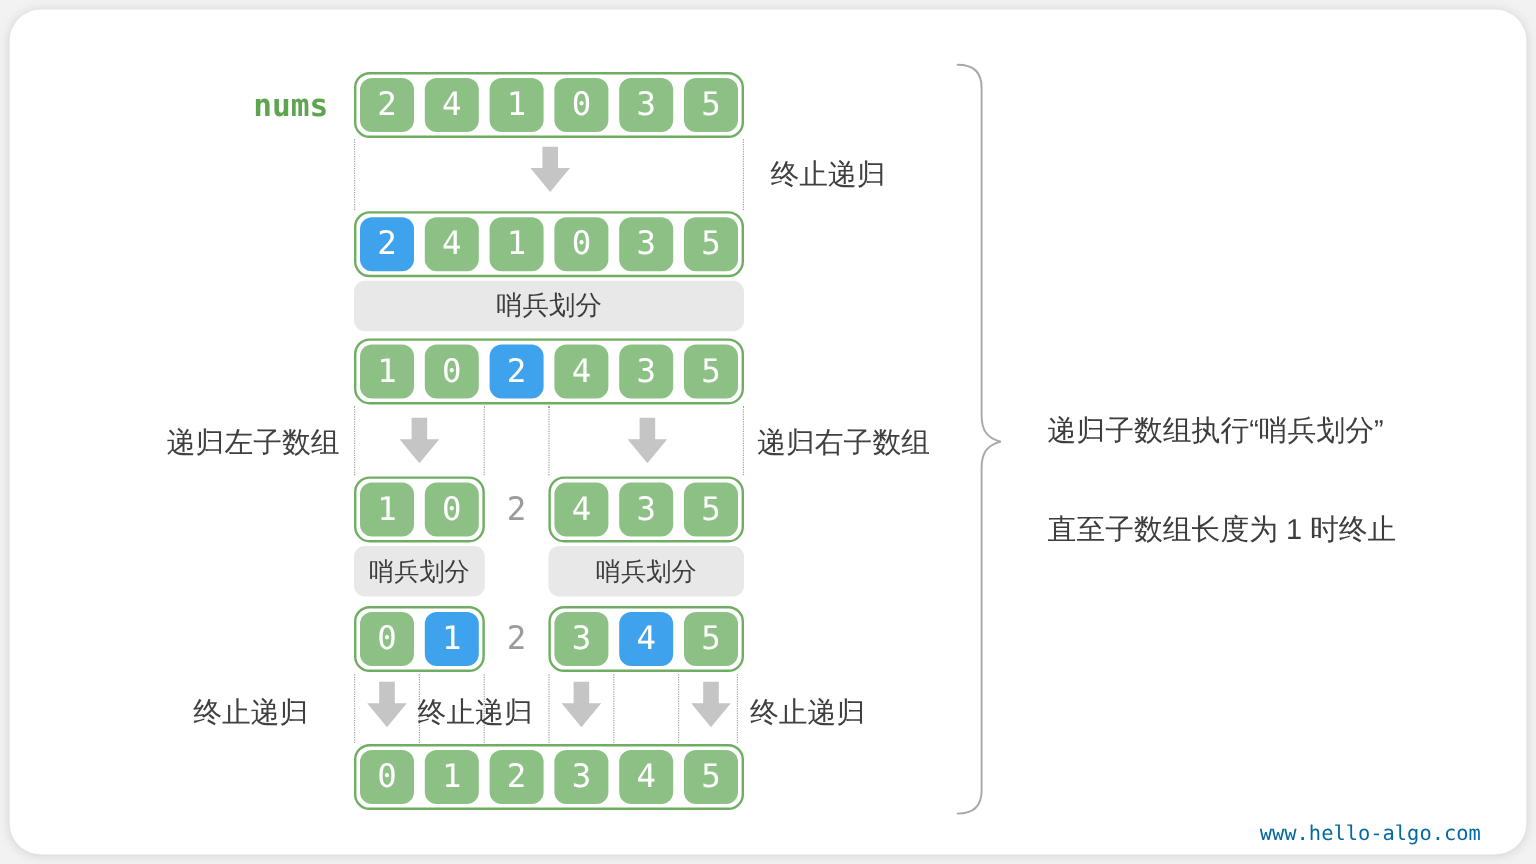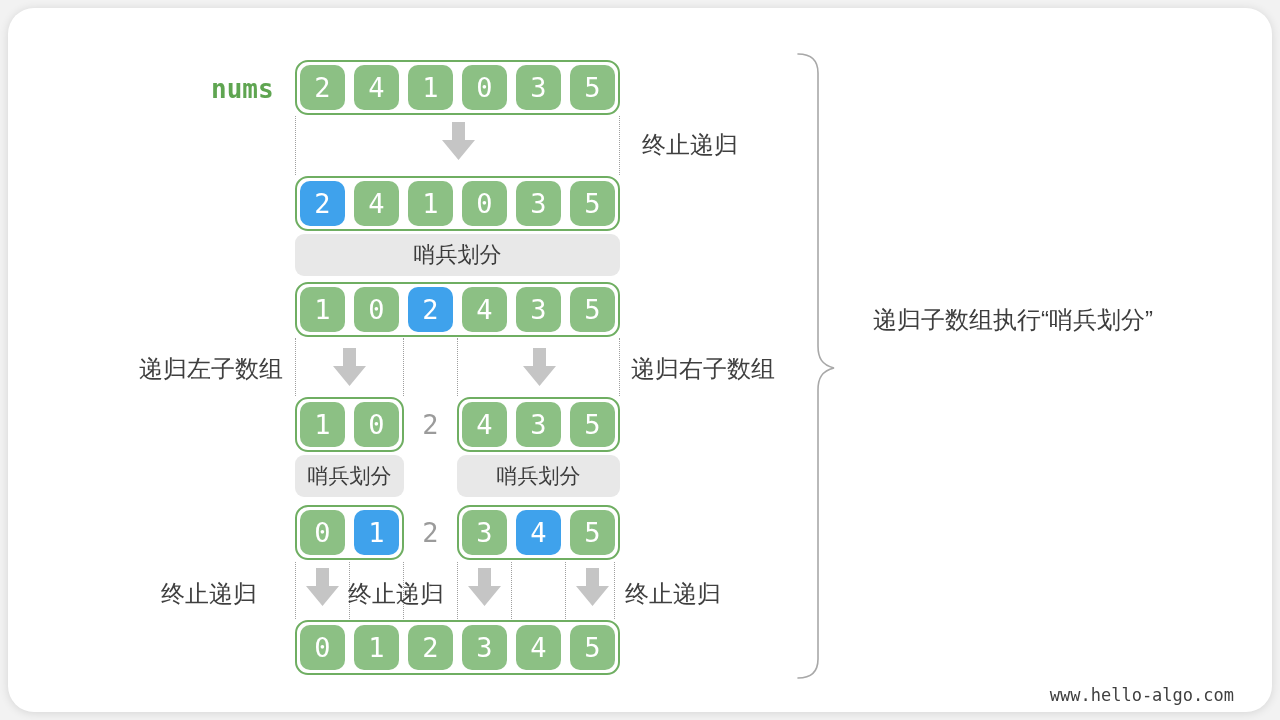--- a/index.html
+++ b/index.html
@@ -32,25 +32,25 @@
     font-size:21px; color:#3c3c3c;
   }
   .lbl { position:absolute; font-size:24px; color:#3f3f3f; white-space:nowrap; }
   .pivot {
     position:absolute; width:53px; text-align:center;
     font:27px "DejaVu Sans Mono", monospace; color:#9b9b9b; line-height:28px;
   }
   .arrow { position:absolute; width:33px; height:38px; }
   .vline { position:absolute; width:0; border-left:1px dotted #9f9f9f; }
   .note { position:absolute; left:865px; top:291px; font-size:24px; line-height:42px; color:#3d3d3d; }
-  .note span { display:block; white-space:nowrap; }
+  .note span { display:block; white-space:nowrap;margin-top:40px; }
   .brace { position:absolute; left:782px; top:42px; }
   .watermark {
     position:absolute; right:38px; top:677px;
-    font:17px "DejaVu Sans Mono", monospace; color:#404040;text-align:right;
+    font:17px "DejaVu Sans Mono", monospace; color:#0369a1;text-align:right;
   }
 </style>
 </head>
 <body>
 
 <div class="stage">
   <div class="card">
 
     <div class="nums">nums</div>
 
@@ -159,18 +159,19 @@
       <div class="cell">4</div>
       <div class="cell">5</div>
     </div>
 
     <svg class="brace" width="60" height="640" viewBox="0 0 60 640">
       <path d="M8,4 C22,4 28,11 28,23 L28,296 C28,308 32,315 44,318 C32,321 28,328 28,340 L28,609 C28,621 22,628 8,628" fill="none" stroke="#a8a8a8" stroke-width="1.6" stroke-linecap="round"></path>
     </svg>
 
     <div class="note">
       <span>递归子数组执行“哨兵划分”</span>
+      <span>直至子数组长度为 1 时终止</span>
     </div>
 
     <div class="watermark">www.hello-algo.com</div>
 
   </div>
 </div>
 
 </body></html>

